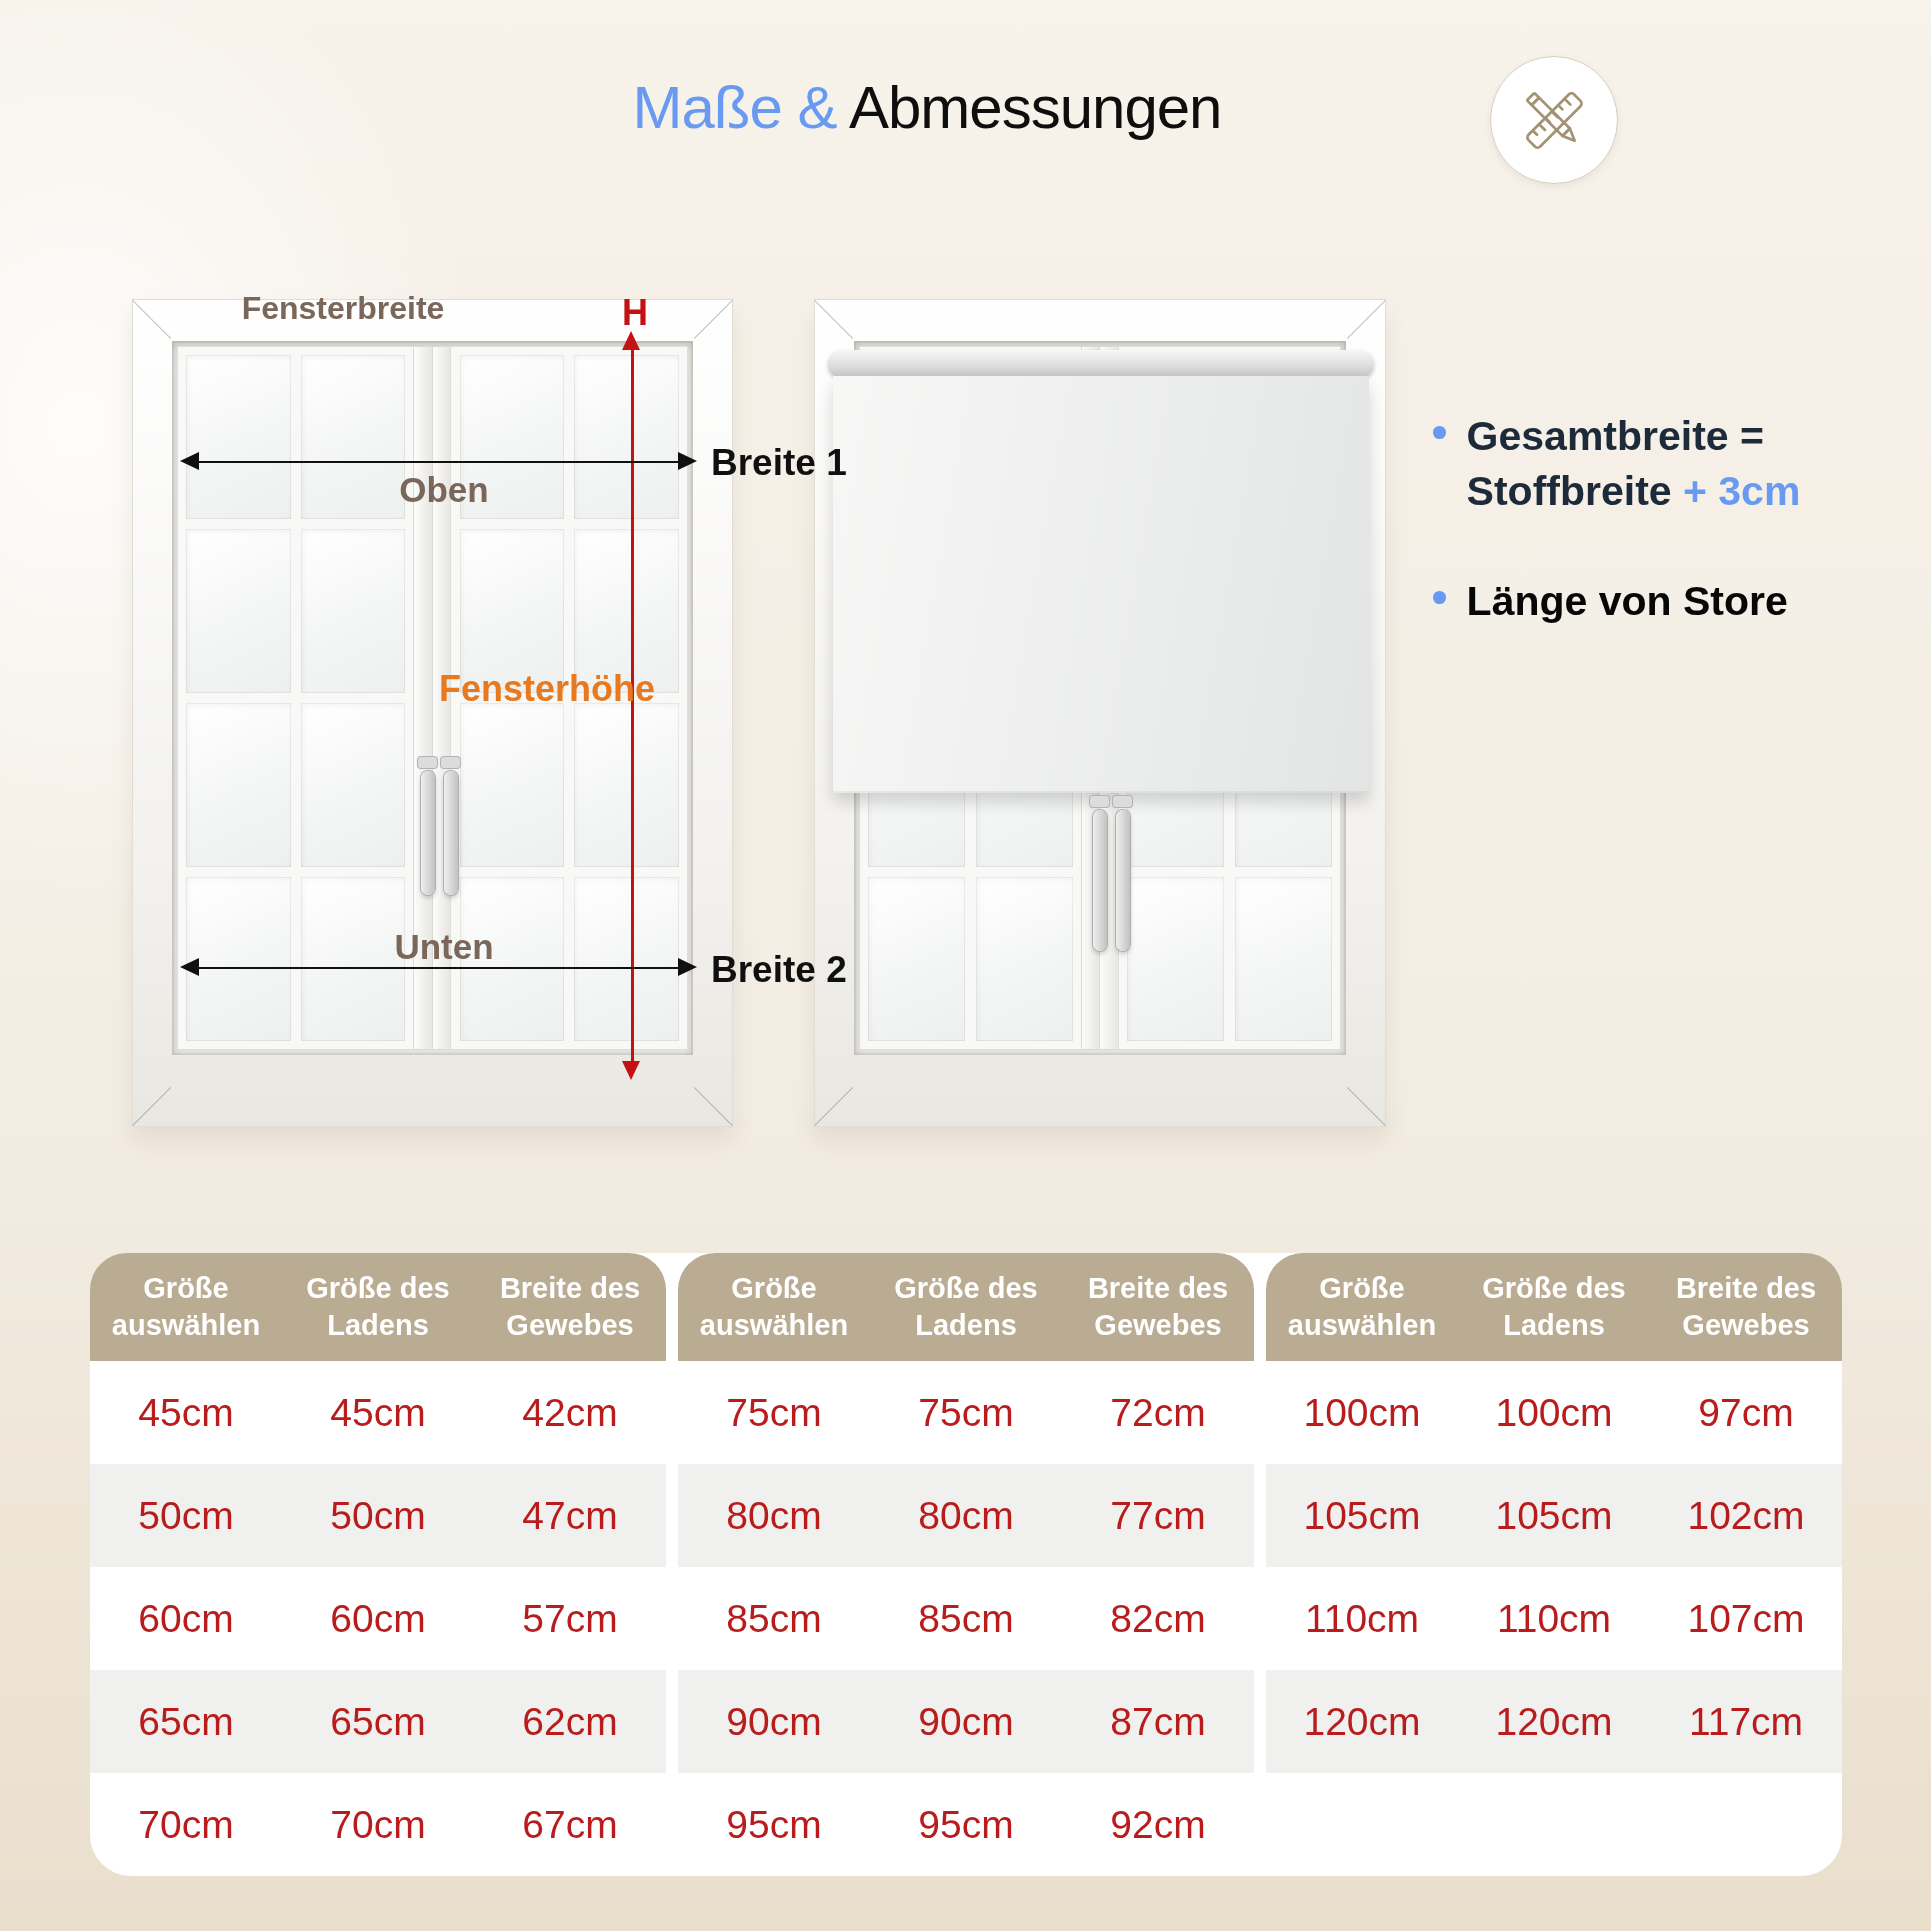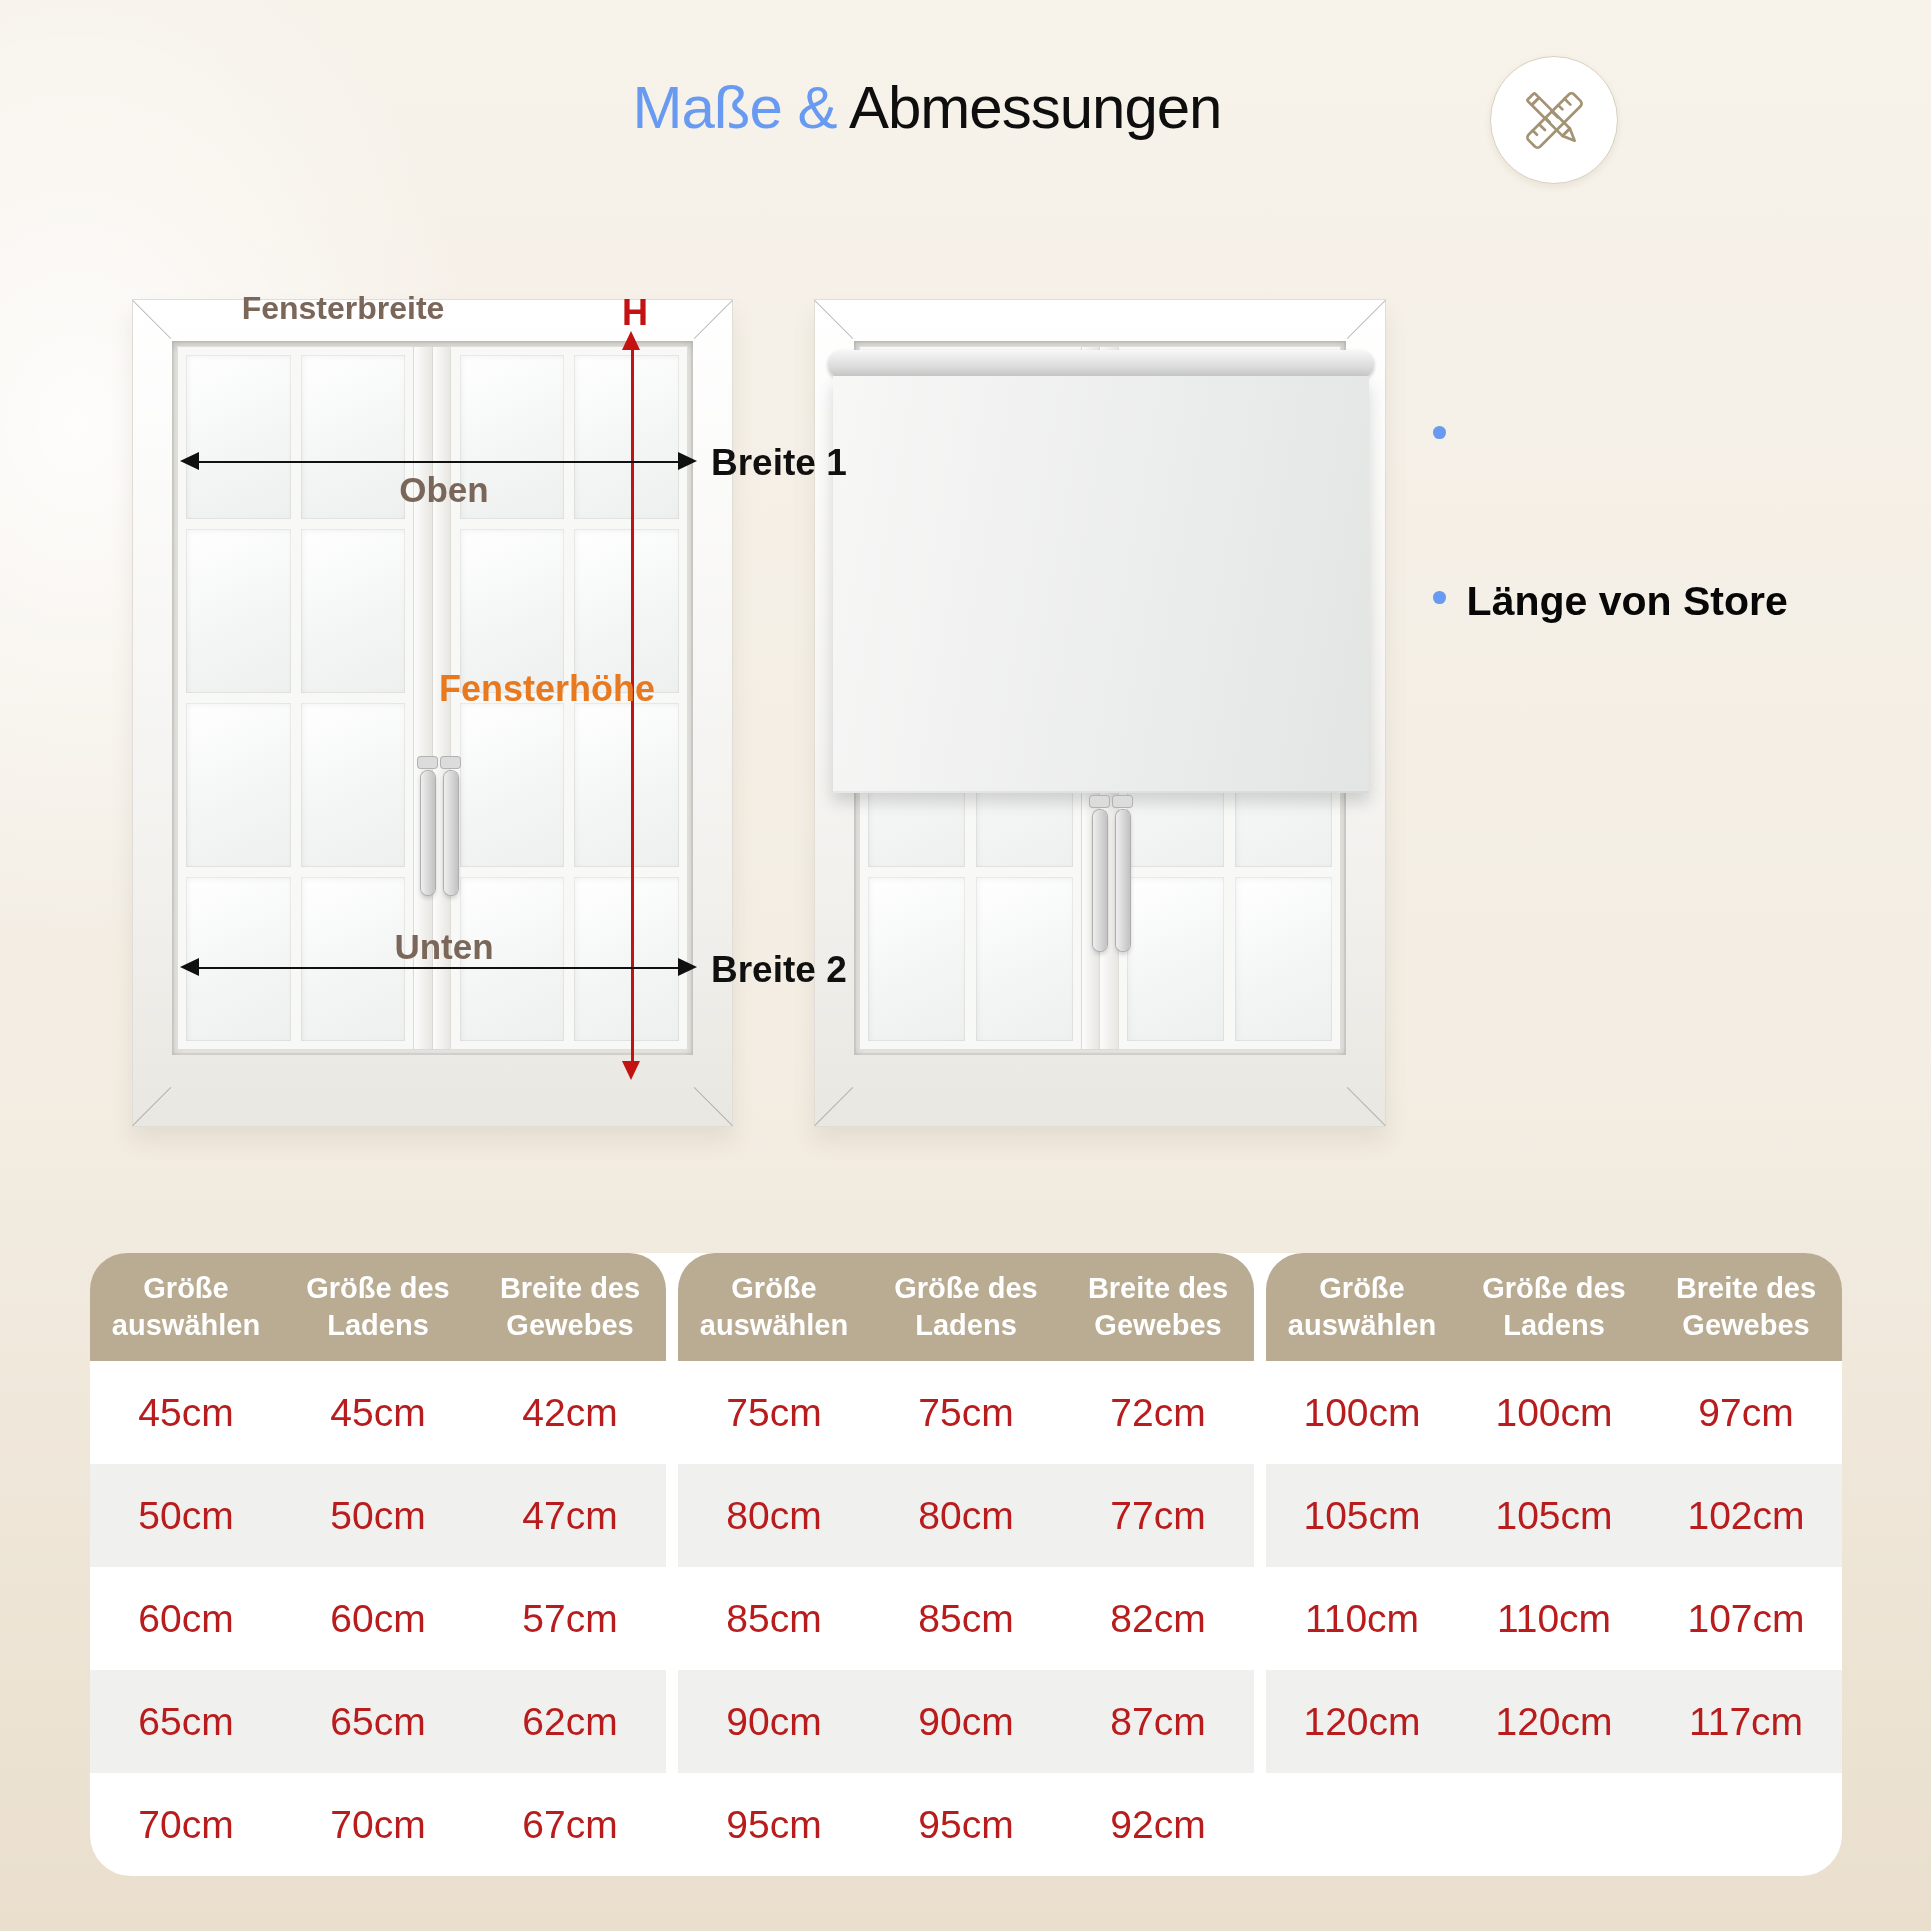--- a/index.html
+++ b/index.html
@@ -199,20 +199,22 @@
 
   <div class="lbl lbl-orange" style="left:439px;top:668px;">Fensterhöhe</div>
 
   <div class="arrow-h" style="left:199px;top:967px;width:479px;"></div>
   <div class="lbl lbl-brown" style="left:367px;top:927px;width:154px;text-align:center;">Unten</div>
   <div class="lbl lbl-black" style="left:711px;top:949px;">Breite 2</div>
 
   <div class="note" style="left:1433px;top:409px;">
     <span class="dot"></span>
     <div class="note-text">
+      <div>Gesamtbreite =</div>
+      <div><span>Stoffbreite</span><span class="blue"> + 3cm</span></div>
     </div>
   </div>
   <div class="note" style="left:1433px;top:574px;">
     <span class="dot"></span>
     <div class="note-text note2-text">Länge von Store</div>
   </div>
 
   <div class="attn">
   </div>
 

